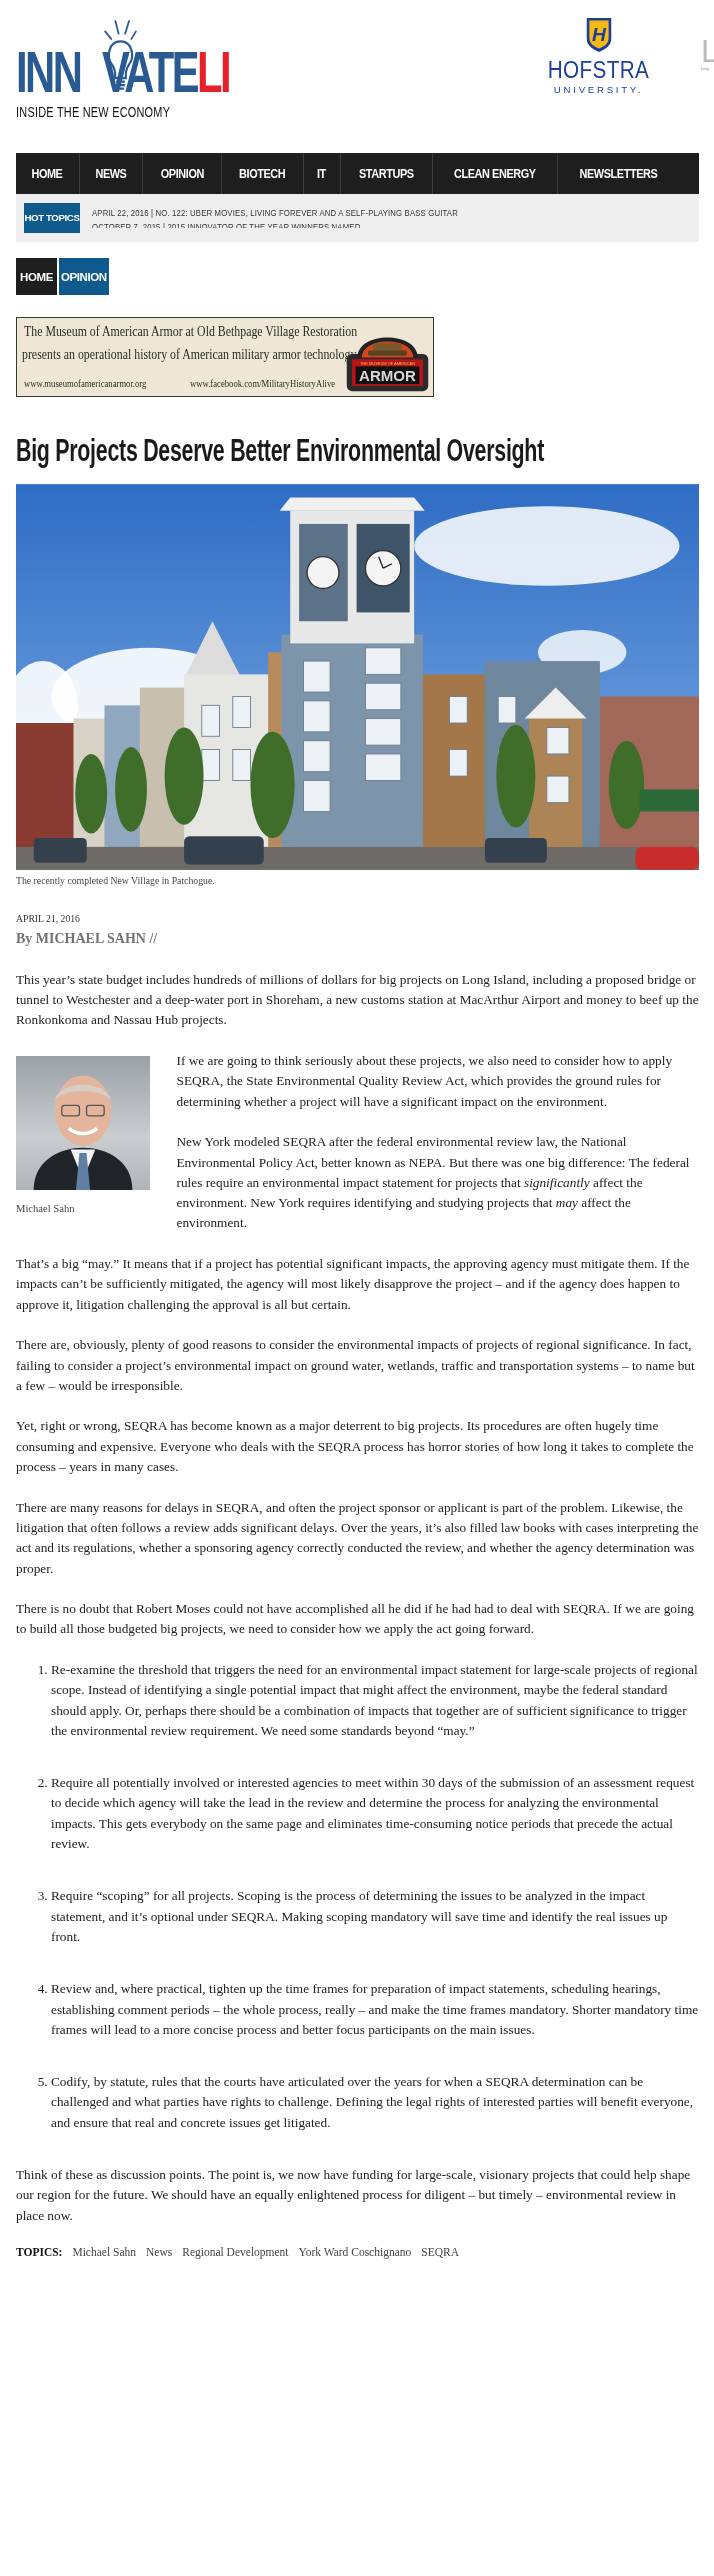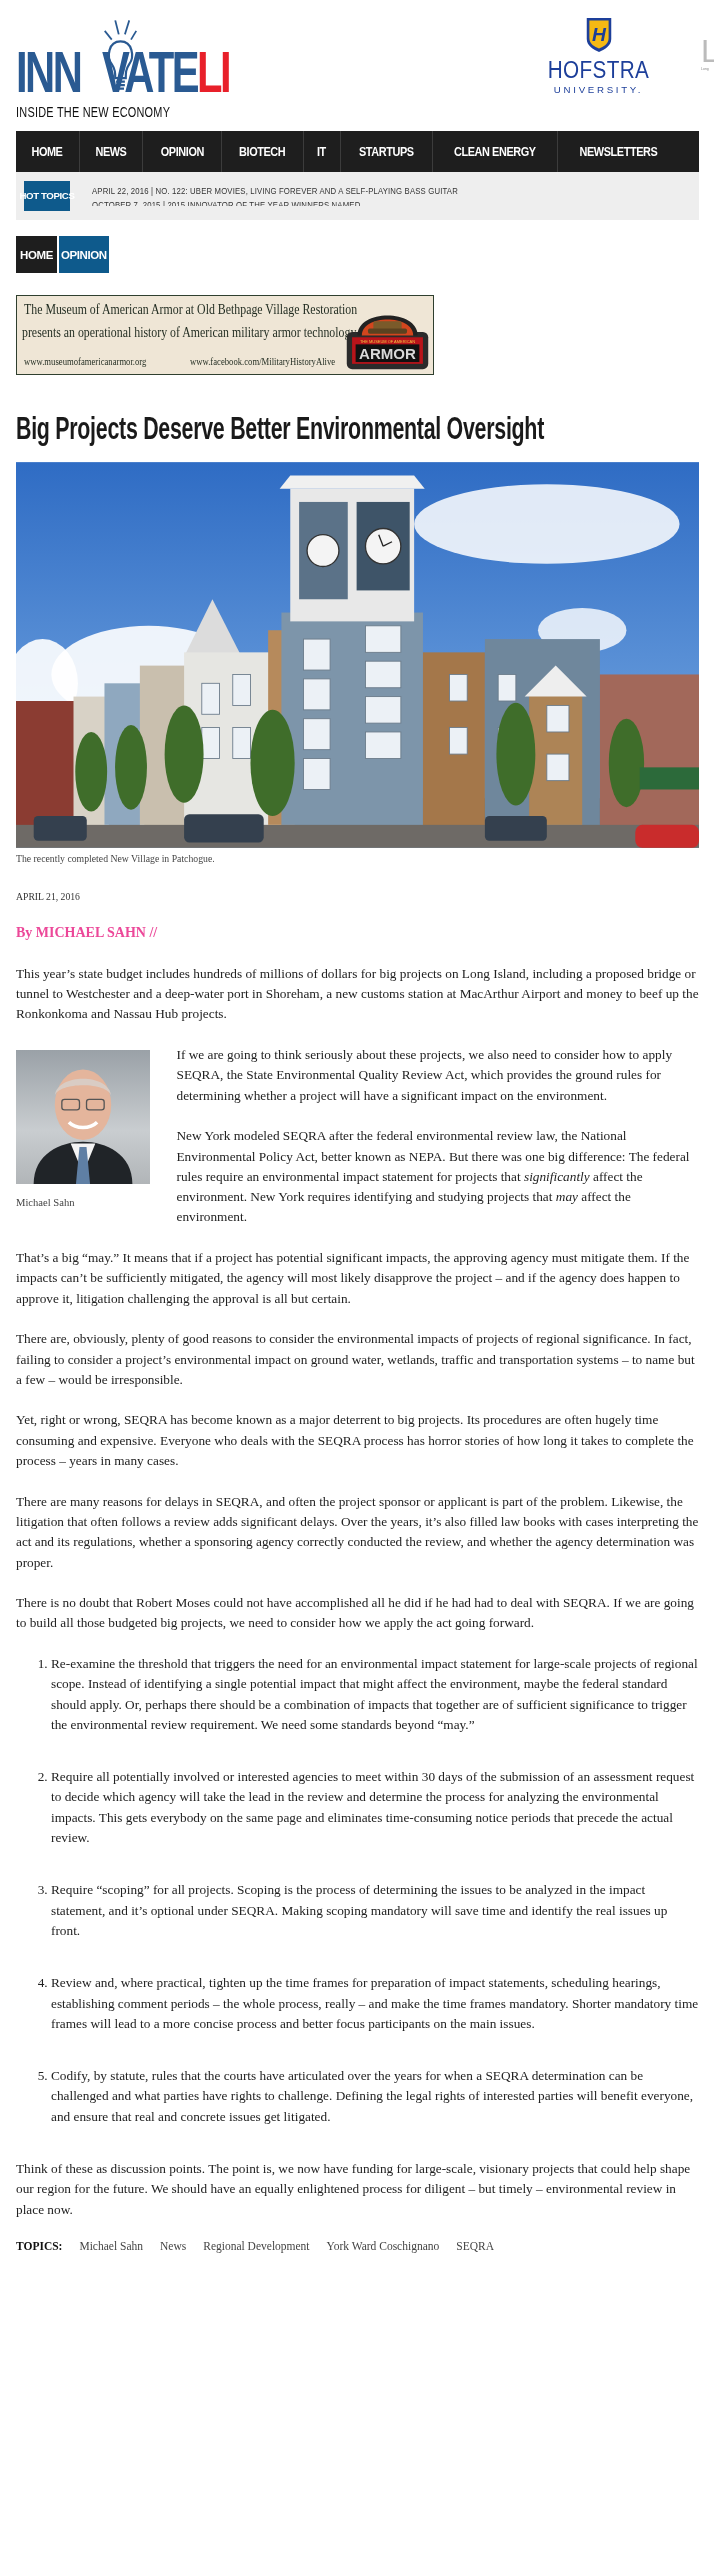--- a/index.html
+++ b/index.html
@@ -1,41 +1,41 @@
 <!DOCTYPE html>
 <html style="font-size:14px"><head>
 <meta charset="utf-8">
 <style>
   * { box-sizing: border-box; margin: 0; padding: 0; }
   html, body { width: 715px; background: #ffffff; }
   body { font-family: "Liberation Serif", "DejaVu Serif", serif; color: #222; }
 
   
-  .header { position: relative; height: 131px; }
+  .header { position: relative; height: 153px; }
   .logo { position: absolute; left: 16px; top: 16px; width: 283px; height: 97px; }
   .logo-word { position: absolute; left: 0; top: 26.5px; font-family: "Liberation Sans", sans-serif; font-weight: bold; font-size: 58px; letter-spacing: -3.5px; color: #2a5a92; transform: scaleX(0.72); transform-origin: left top; white-space: nowrap; line-height: 1; }
   .logo-word .li { color: #e8202a; }
   .logo-bulb { position: absolute; left: 87px; top: 1.8px; width: 35px; height: 80px; }
   .logo-tagline { position: absolute; left: 0; top: 88px; font-family: "Liberation Sans", sans-serif; font-size: 14px; color: #111; transform: scaleX(0.78); transform-origin: left top; white-space: nowrap; letter-spacing: 0.3px; }
 
   .hofstra { position: absolute; left: 541px; top: 16px; width: 115px; height: 81px; text-align: center; }
   .hofstra-shield { width: 28px; height: 37px; margin: 0 auto; }
   .hofstra-name { font-family: "Liberation Sans", sans-serif; color: #1d3f9a; font-size: 23px; line-height: 1; margin-top: 1.8px; transform: scaleX(0.9); letter-spacing: 0.4px; }
   .hofstra-sub { font-family: "Liberation Sans", sans-serif; color: #1d3f9a; font-size: 9.7px; letter-spacing: 2.7px; margin-top: 2.7px; }
   .partner-logo { position: absolute; left: 701px; top: 35px; width: 14px; height: 39px; overflow: hidden; }
   .partner-logo .L { font-family: "Liberation Sans", sans-serif; color: #bbb; font-size: 32px; line-height: 1; }
   .partner-logo .tiny { font-size: 3.5px; color: #888; font-family: "Liberation Sans", sans-serif; }
 
   
   .nav { margin: 0 16px; background: #1e1e1e; height: 41px; display: flex; }
   .nav-item { color: #fff; font-family: "Liberation Sans", sans-serif; font-weight: bold; font-size: 13.3px; padding: 0 12.4px; display: flex; align-items: center; border-right: 0.9px solid #3c3c3c; transform-origin: left; letter-spacing: -0.5px; cursor: pointer; white-space: nowrap; }
   .nav-item span { display: inline-block; transform: scaleX(0.82); }
 
   .hot { margin: 0 16px; background: #eeeeee; height: 48px; position: relative; overflow: hidden; }
-  .hot-badge { position: absolute; left: 8px; top: 8.8px; width: 46px; height: 30px; background: #0e5a8c; color: #fff; font-family: "Liberation Sans", sans-serif; font-weight: bold; font-size: 9.7px; display: flex; align-items: center; justify-content: center; white-space: nowrap; letter-spacing: -0.4px; }
+  .hot-badge { position: absolute; left: 8px; top: 8.8px; width: 56px; height: 30px; background: #0e5a8c; color: #fff; font-family: "Liberation Sans", sans-serif; font-weight: bold; font-size: 9.7px; display: flex; align-items: center; justify-content: center; white-space: nowrap; letter-spacing: -0.4px; }
   .hot-ticker { position: absolute; left: 76px; top: 11.5px; height: 22px; overflow: hidden; width: 566px; }
   .hot-line { font-family: "Liberation Sans", sans-serif; font-size: 9.7px; color: #333; white-space: nowrap; line-height: 14px; transform: scaleX(0.8); transform-origin: left; letter-spacing: 0.2px; }
 
   
   .crumbs { margin: 16px 16px 0; display: flex; gap: 1.8px; height: 37px; }
   .crumb { color: #fff; font-family: "Liberation Sans", sans-serif; font-weight: bold; font-size: 11.5px; display: flex; align-items: center; justify-content: center; letter-spacing: -0.4px; cursor: pointer; }
   .crumb.home { background: #1e1e1e; width: 41px; }
   .crumb.opinion { background: #0e5a8c; width: 50px; }
 
   
@@ -46,36 +46,36 @@
   .ad-url1, .ad-url2 { font-family: "Liberation Serif", serif; color: #1f2a1f; font-size: 10.2px; position: absolute; top: 60px; white-space: nowrap; transform: scaleX(0.85); transform-origin: left; }
   .ad-url1 { left: 7px; }
   .ad-url2 { left: 173px; }
   .ad-badge { position: absolute; right: 3.5px; top: 3.5px; width: 85px; height: 71px; }
 
   
   .title { margin: 37px 16px 0; font-family: "Liberation Sans", sans-serif; font-size: 31px; color: #1a1a1a; white-space: nowrap; transform: scaleX(0.69); transform-origin: left; letter-spacing: -0.4px; line-height: 1.1; }
   .hero { margin: 16px 16px 0; width: 683px; height: 386px; position: relative; overflow: hidden; }
   .caption { margin: 5.3px 16px 0; font-size: 10.6px; color: #444; transform: scaleX(0.92); transform-origin: left; white-space: nowrap; }
   .date { margin: 26.5px 16px 0; font-size: 9.7px; color: #333; }
-  .byline { margin: 23px 16px 0; font-size: 14px; font-weight: bold; color: #ec4899; }
+  .byline { margin: 7px 16px 0; font-size: 14px; font-weight: bold; color: #737373; }
 
   .body { margin: 23px 16px 13px; width: 683px; font-size: 13.3px; line-height: 20.3px; color: #222; }
   .body p { margin-bottom: 20.3px; }
   .author-fig { float: left; width: 134px; margin: 5.3px 26.5px 3.5px 0; }
   .author-photo { width: 134px; height: 134px; background: linear-gradient(180deg,#9aa1a7 0%,#c9cdd0 60%,#b1b5b8 100%); position: relative; overflow: hidden; }
   .author-caption { font-size: 10.6px; color: #444; margin-top: 8.8px; }
   .clear { clear: both; }
 
   ol.suggestions { margin: 0 0 20.3px 35px; padding-left: 0; }
   ol.suggestions li { margin-bottom: 32px; padding-left: 0; }
   ol.suggestions li:last-child { margin-bottom: 32px; }
 
   .bio { font-style: italic; }
   .bio a { color: #0e5a8c; text-decoration: none; cursor: pointer; }
-  .topics { margin: 5.3px 16px 35px; font-size: 11.5px; display: flex; gap: 17px; align-items: baseline; }
+  .topics { margin: 5.3px 16px 35px; font-size: 11.5px; display: flex; gap: 10px; align-items: baseline; }
   .topics .label { font-weight: bold; color: #111; }
   .topics a { color: #444; text-decoration: none; cursor: pointer; }
 </style>
 </head>
 <body>
 
 <div class="header">
   <div class="logo">
     <div class="logo-word"><span>INN</span><span style="display:inline-block;width:30px"></span><span>VATE</span><span class="li">LI</span></div>
     <svg class="logo-bulb" viewBox="0 0 40 90">

